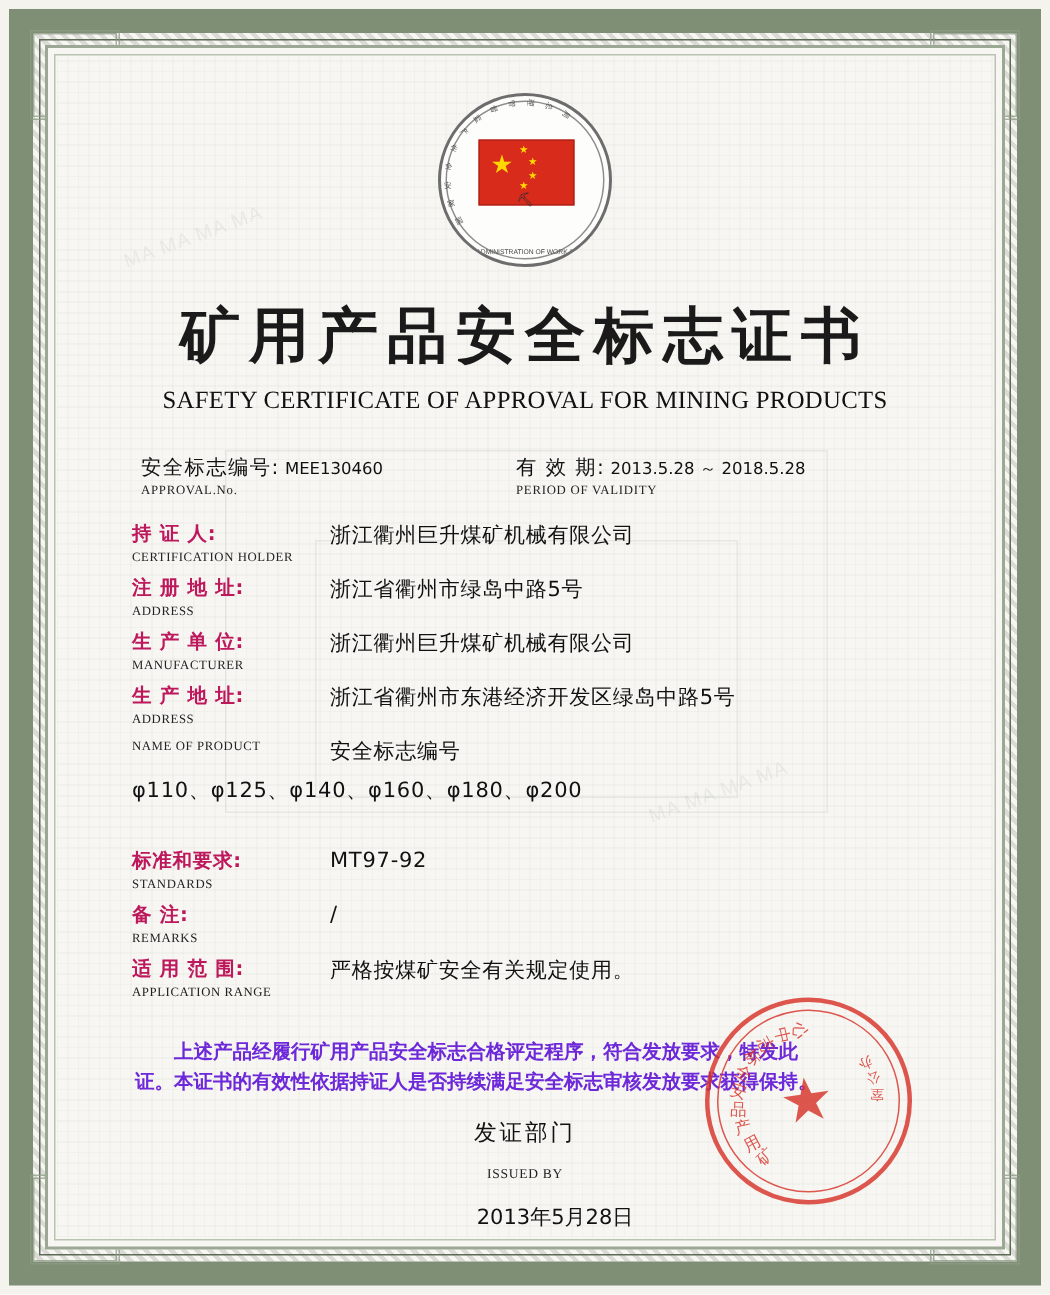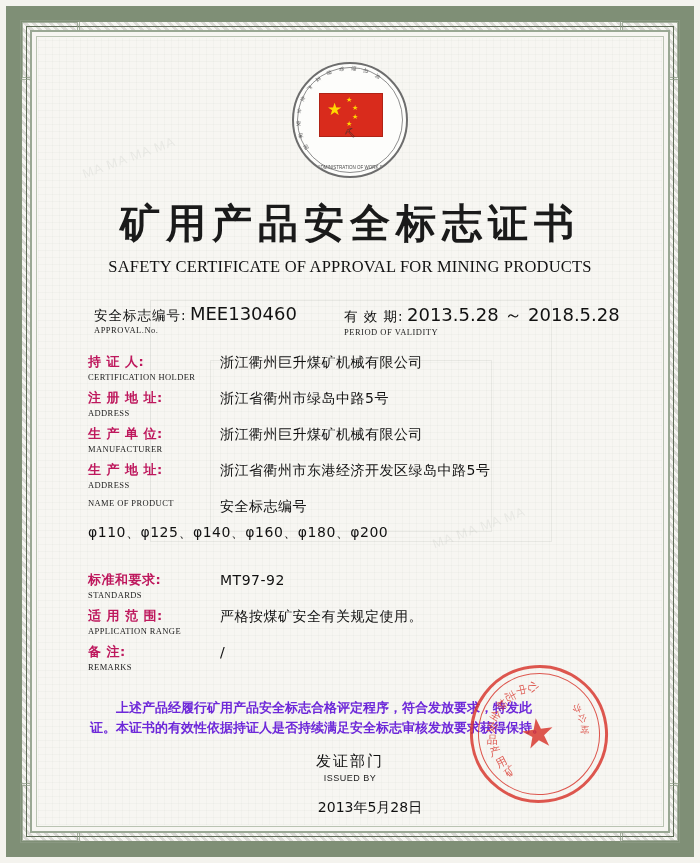--- a/index.html
+++ b/index.html
@@ -219,21 +219,21 @@
   }
   .lab-en {
     font-size: 8.5px;
     letter-spacing: 0.5px;
     color: #222;
     font-family: "Liberation Serif", serif;
     margin-top: 0;
   }
   .val {
     font-family: "DejaVu Sans", sans-serif;
-    font-size: 18px;
+    font-size: 11px;
   }
 
   
   .fields {
     margin-top: 16px;
     padding-left: 28px;
   }
   .field {
     display: flex;
     align-items: flex-start;
@@ -287,23 +287,23 @@
     text-align: center;
   }
   .issued .cn {
     font-size: 15px;
     letter-spacing: 2px;
     font-family: "DejaVu Sans", sans-serif;
     color: #111;
   }
   .issued .en {
     font-size: 9px;
-    font-family: Liberation Sans, sans-serif;
+    font-family: Liberation Serif, serif;
     color: #222;
-    margin-top: 2px;
+    margin-top: 12px;
     letter-spacing: 0.5px;
   }
   .issued .date {
     margin-top: 16px;
     font-size: 14px;
     font-family: "DejaVu Sans", sans-serif;
     color: #111;
     padding-left: 40px;
   }
 
@@ -471,32 +471,32 @@
       <div class="field">
         <div class="labels">
           <div class="lbl-cn">标准和要求:</div>
           <div class="lbl-en">STANDARDS</div>
         </div>
         <div class="value">MT97-92</div>
       </div>
 
       <div class="field">
         <div class="labels">
+          <div class="lbl-cn">备    注:</div>
+          <div class="lbl-en">REMARKS</div>
+        </div>
+        <div class="value">/</div>
+      </div>
+
+      <div class="field">
+        <div class="labels">
           <div class="lbl-cn">适 用 范 围:</div>
           <div class="lbl-en">APPLICATION RANGE</div>
         </div>
         <div class="value">严格按煤矿安全有关规定使用。</div>
-      </div>
-
-      <div class="field">
-        <div class="labels">
-          <div class="lbl-cn">备    注:</div>
-          <div class="lbl-en">REMARKS</div>
-        </div>
-        <div class="value">/</div>
       </div>
 
     </div>
 
     <div class="footer-text">
       <span class="indent"></span><span>上述产品经履行矿用产品安全标志合格评定程序，符合发放要求，特发此</span><br>
       <span>证。本证书的有效性依据持证人是否持续满足安全标志审核发放要求获得保持。</span>
     </div>
 
     <div class="issued">

